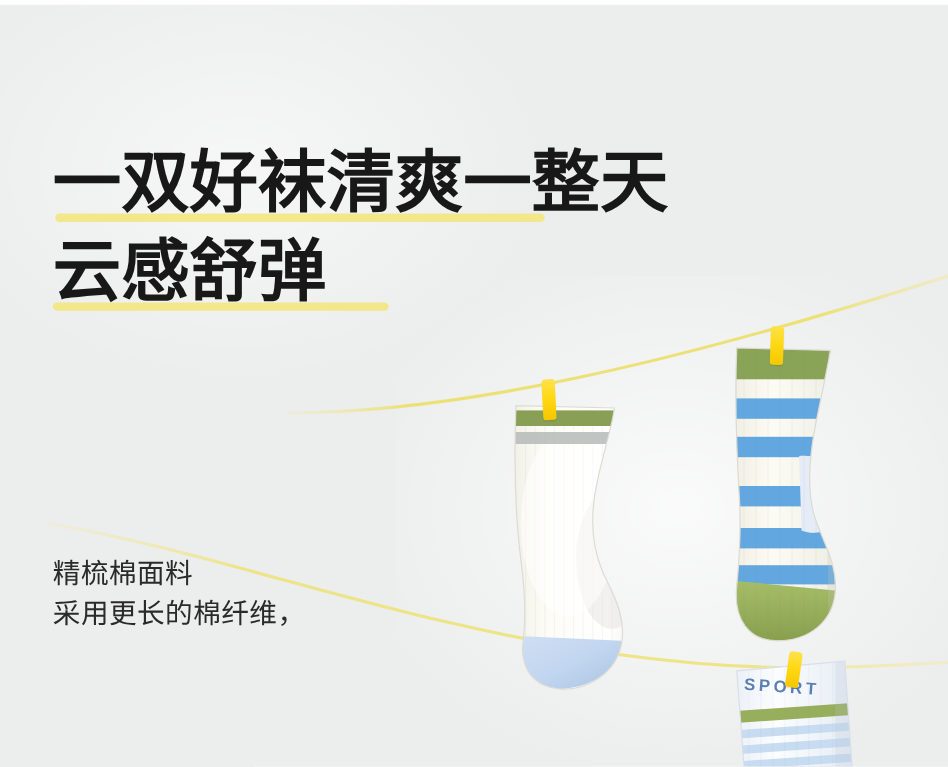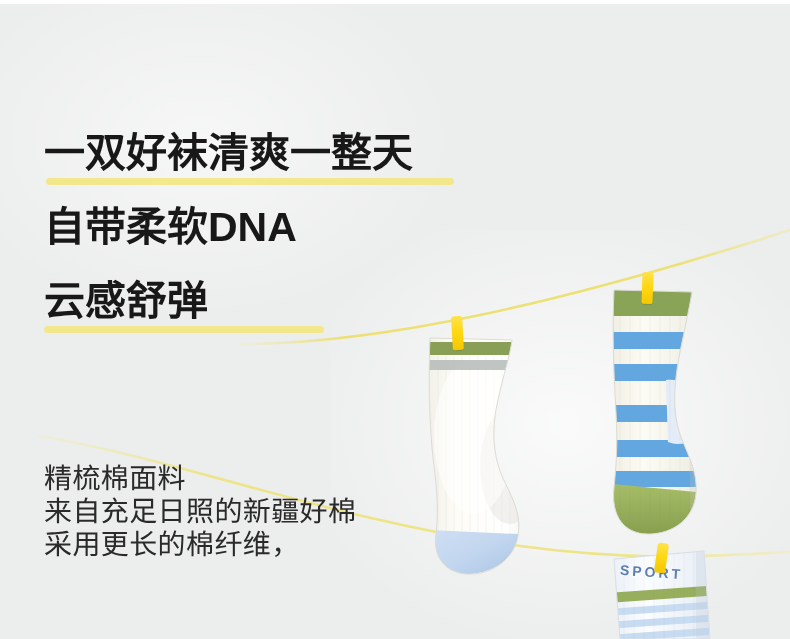--- a/index.html
+++ b/index.html
@@ -62,21 +62,21 @@
     width: 600px;
   }
   .headline-line {
     position: relative;
     display: block;
     white-space: nowrap;
   }
   .hl-text {
     position: relative;
     z-index: 2;
-    font-size: 41px;
+    font-size: 57px;
     line-height: 74px;
     font-weight: 700;
     color: #181818;
     letter-spacing: 0px;
   }
   .hl-underline {
     position: absolute;
     z-index: 1;
     height: 7px;
     border-radius: 4px;
@@ -90,21 +90,21 @@
 
   
   #subcopy {
     position: absolute;
     left: 44px;
     top: 462px;
     width: 330px;
   }
   .subcopy-line {
     display: block;
-    font-size: 28px;
+    font-size: 23px;
     line-height: 33px;
     font-weight: 400;
     color: #2a2a2a;
     letter-spacing: 0.4px;
     white-space: nowrap;
   }
 
   
   .sock {
     position: absolute;
@@ -178,34 +178,30 @@
     <path d="M 40 436 C 190 462, 330 520, 520 546 C 640 562, 710 556, 790 552" fill="none" stroke="url(#lineGradBot)" stroke-width="2.6" stroke-linecap="round"></path>
   </svg>
 
   <div id="headline-block">
 
     <div class="headline-line">
       <span class="hl-underline" id="ul-1"></span>
       <span class="hl-text">一双好袜清爽一整天</span>
     </div>
 
-    <div class="headline-line">
-      <span class="hl-text">自带柔软DNA</span>
-    </div>
 
     <div class="headline-line">
       <span class="hl-underline" id="ul-2"></span>
       <span class="hl-text">云感舒弹</span>
     </div>
 
   </div>
 
   <div id="subcopy">
     <span class="subcopy-line">精梳棉面料</span>
-    <span class="subcopy-line">来自充足日照的新疆好棉</span>
     <span class="subcopy-line">采用更长的棉纤维，</span>
   </div>
 
   <div class="sock" id="sock-white">
     <div class="pin"></div>
     <svg class="sock-svg" width="130" height="266" viewBox="0 0 130 266">
       <defs>
         <linearGradient id="wBody" x1="0" y1="0" x2="1" y2="0">
           <stop offset="0" stop-color="#eeede4"></stop>
           <stop offset="0.30" stop-color="#fdfcf6"></stop>

